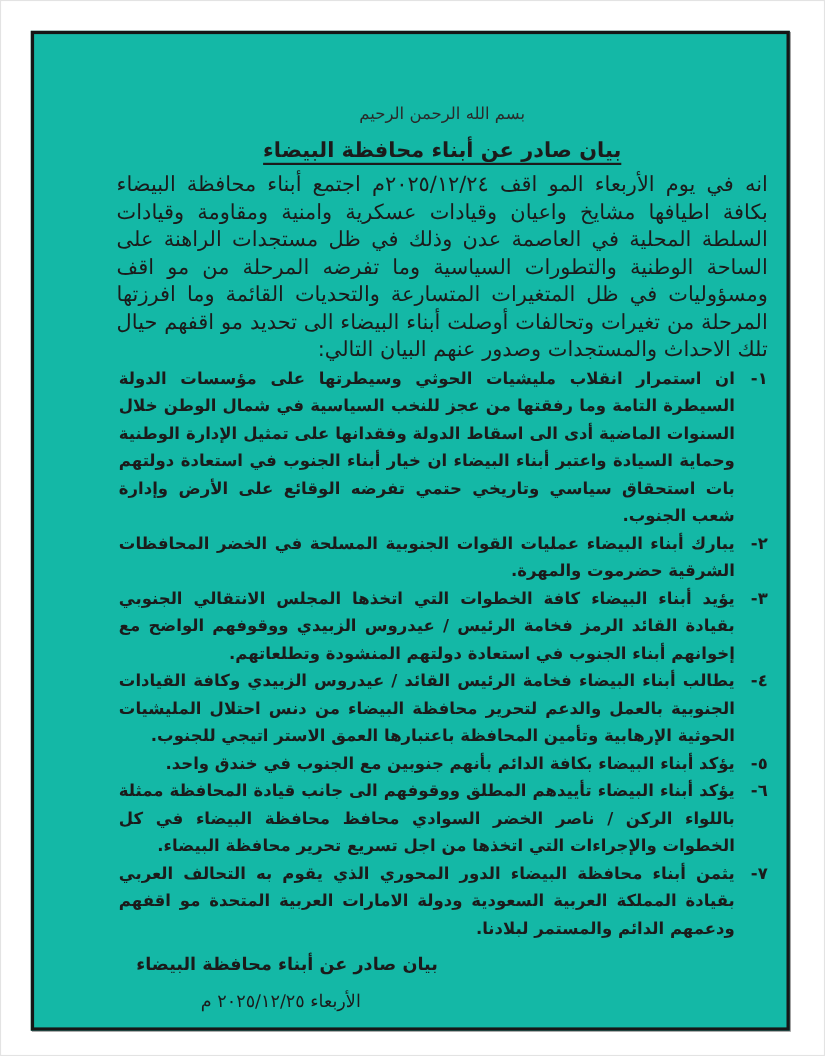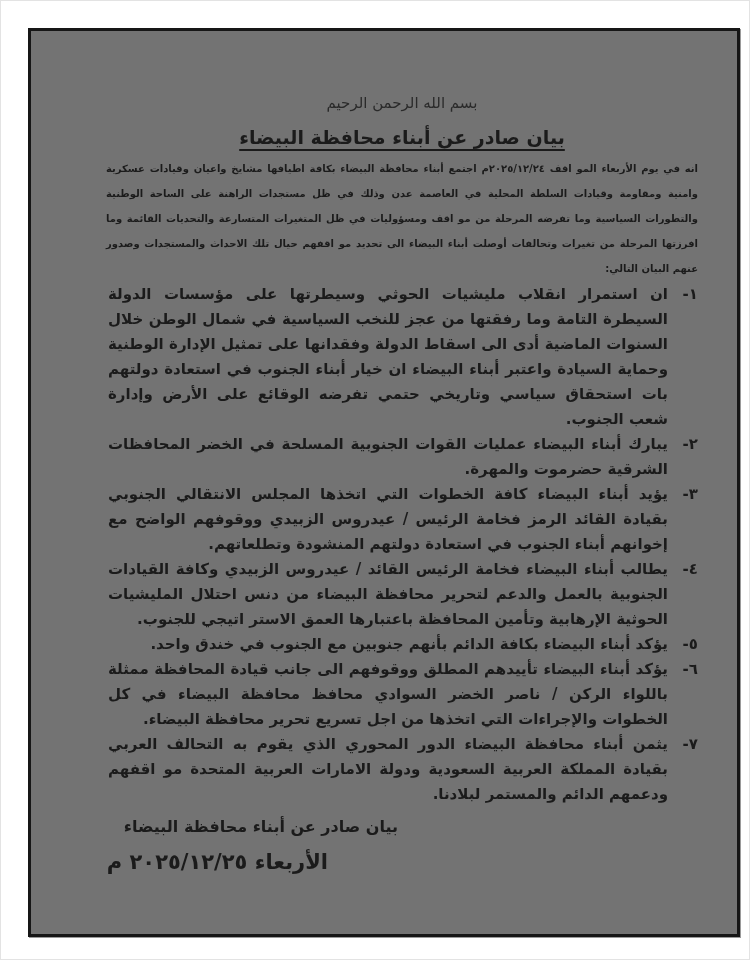--- a/index.html
+++ b/index.html
@@ -9,23 +9,22 @@
     font-family:"DejaVu Sans",sans-serif;
     color:#1b1b1b;
     overflow:hidden;
   }
   .scan-sheet{
     position:absolute;left:0;top:0;width:748px;height:958px;
     border:1px solid #e3e3e3;background:#fff;
   }
   .frame{
     position:absolute;left:28px;top:28px;width:684px;height:903px;
-    border:3px solid #161616;background:#737373;
+    border:3px solid #161616;background:#14b8a6;
     box-shadow:1px 1px 0 #9a9a9a;
-    padding-left:22px;
   }
   .content{
     position:absolute;left:31px;top:31px;width:678px;height:897px;
     padding:26px 42px 0 44px;box-sizing:border-box;
     direction:rtl;
   }
   .bismillah{
     text-align:center;
     font-size:15px;font-weight:400;color:#2a2a2a;
     letter-spacing:.5px;
@@ -33,21 +32,21 @@
   }
   .doc-title{
     text-align:center;
     font-size:19px;font-weight:700;
     text-decoration:underline;
     text-underline-offset:5px;
     text-decoration-thickness:2px;
     margin:0 0 8px 0;
   }
   .intro{
-    font-size:10px;font-weight:700;line-height:25px;
+    font-size:19px;font-weight:400;line-height:25px;
     text-align:justify;text-align-last:right;
     margin:0;
   }
   .items{margin:1px 0 0 0;}
   .item{
     display:flex;direction:rtl;
     font-size:15px;font-weight:700;line-height:25px;
   }
   .item .num{
     flex:0 0 30px;text-align:right;white-space:nowrap;
@@ -62,21 +61,21 @@
     margin:14px 0 10px 0;
     letter-spacing:.5px;
   }
   .footer-statement{
     font-size:16px;font-weight:700;
     text-align:right;
     margin:10px 300px 0 0;
     white-space:nowrap;
   }
   .footer-date{
-    font-size:21px;font-weight:700;
+    font-size:16px;font-weight:400;
     margin:14px 370px 0 0;
     white-space:nowrap;
   }
 </style>
 </head>
 <body>
 
 <div class="scan-sheet"></div>
 
 <div class="frame">

